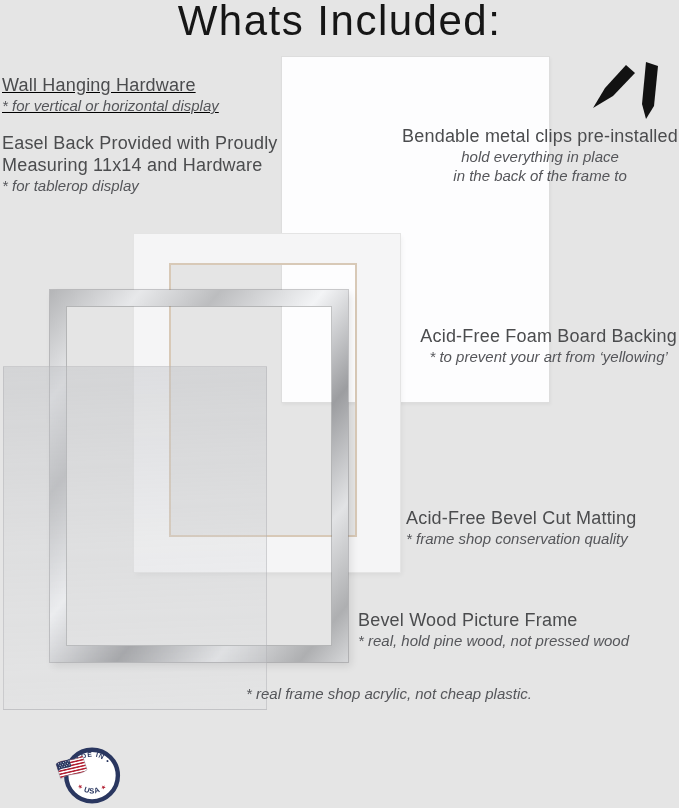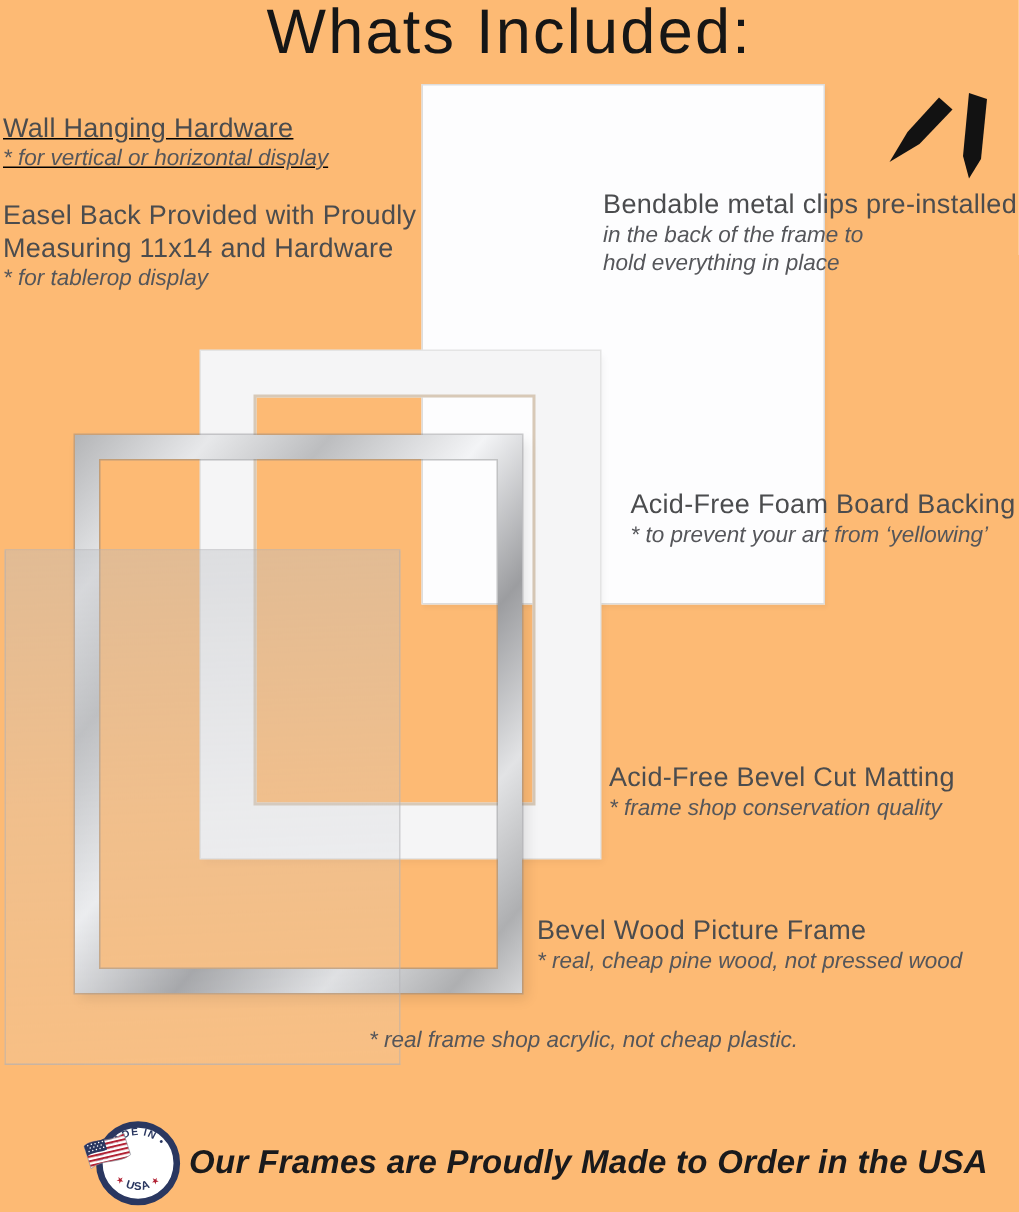--- a/index.html
+++ b/index.html
@@ -1,17 +1,17 @@
 <!DOCTYPE html>
 <html><head>
 <meta charset="utf-8">
 <style>
   html,body{margin:0;padding:0;}
   body{width:679px;height:808px;background:#ffffff;font-family:"Liberation Sans",sans-serif;}
-  .canvas{position:relative;width:679px;height:808px;background:#fdba74;overflow:hidden;}
+  .canvas{position:relative;width:679px;height:808px;background:#e5e5e5;overflow:hidden;}
 
   
   .title{position:absolute;left:0;top:-4px;width:679px;text-align:center;
          font-size:42px;font-weight:300;letter-spacing:1.5px;color:#161616;line-height:50px;}
 
   
   .foam-board{position:absolute;left:281px;top:56px;width:269px;height:347px;
               background:#fdfdfe;border:1px solid #dddddd;box-sizing:border-box;z-index:1;
               box-shadow:1px 2px 3px rgba(0,0,0,0.04);}
   .mat-board{position:absolute;left:134px;top:234px;width:266px;height:338px;box-sizing:border-box;
@@ -25,21 +25,21 @@
                 box-shadow:0 0 0 1px rgba(125,126,130,0.4), 3px 4px 8px rgba(0,0,0,0.10);z-index:3;}
   .frame-inner-edge{position:absolute;inset:0;border:1px solid rgba(120,121,125,0.45);}
   .acrylic-sheet{position:absolute;left:3px;top:366px;width:264px;height:344px;box-sizing:border-box;
                  background:linear-gradient(178deg,rgba(187,189,193,0.42),rgba(203,205,209,0.26) 50%,rgba(218,220,224,0.15));
                  border:1px solid rgba(172,174,178,0.45);z-index:4;}
 
   
   .block{position:absolute;z-index:10;}
   .h{font-size:18px;line-height:22px;letter-spacing:0.2px;color:#4b4c4e;}
   .n{font-size:15px;line-height:18px;font-style:italic;color:#55565a;margin-top:1px;}
-  .ta-r{text-align:left;}
+  .ta-r{text-align:center;}
   .wall{left:2px;top:74px;text-decoration:underline;}
   .easel{left:2px;top:132px;}
   .clips-text{right:1px;top:125px;}
   .foam-text{right:2px;top:325px;}
   .matting-text{left:406px;top:507px;}
   .wood-text{left:358px;top:609px;}
   .uv-text{left:246px;top:684px;}
 
   
   .clips-svg{position:absolute;left:588px;top:58px;width:80px;height:66px;z-index:10;}
@@ -76,37 +76,37 @@
     <div class="n">* for tablerop display</div>
   </div>
 
   <svg class="clips-svg" viewBox="0 0 80 66">
     <polygon points="5,50 17,30 38,7 47,15 25,38" fill="#121212"></polygon>
     <polygon points="58,4 70,8 66,48 58,61 54,46" fill="#121212"></polygon>
   </svg>
 
   <div class="block clips-text ta-r">
     <div class="h">Bendable metal clips pre-installed</div>
+    <div class="n">hold everything in place</div>
     <div class="n">in the back of the frame to</div>
-    <div class="n">hold everything in place</div>
   </div>
 
   <div class="block matting-text">
     <div class="h">Acid-Free Bevel Cut Matting</div>
     <div class="n">* frame shop conservation quality</div>
   </div>
 
   <div class="block foam-text ta-r">
     <div class="h">Acid-Free Foam Board Backing</div>
     <div class="n">* to prevent your art from ‘yellowing’</div>
   </div>
 
   <div class="block wood-text">
     <div class="h">Bevel Wood Picture Frame</div>
-    <div class="n">* real, cheap pine wood, not pressed wood</div>
+    <div class="n">* real, hold pine wood, not pressed wood</div>
   </div>
 
   <div class="block uv-text">
     <div class="n">* real frame shop acrylic, not cheap plastic.</div>
   </div>
 
   <svg class="stamp-svg" viewBox="0 0 110 100">
     <defs>
       <pattern id="flagStripes" width="4" height="4.8" patternUnits="userSpaceOnUse">
         <rect width="4" height="2.4" fill="#b22234"></rect>
@@ -139,15 +139,14 @@
         <circle cx="18" cy="11" r="0.8"></circle>
           <circle cx="4" cy="14.8" r="0.8"></circle>
         <circle cx="8" cy="14.6" r="0.8"></circle>
           <circle cx="12" cy="14.5" r="0.8"></circle>
         <circle cx="16" cy="14.3" r="0.8"></circle>
           <circle cx="20" cy="14" r="0.8"></circle>
       </g>
     </g>
   </svg>
 
-  <div class="tagline">Our Frames are Proudly Made to Order in the USA</div>
 
 </div>
 
 </body></html>

